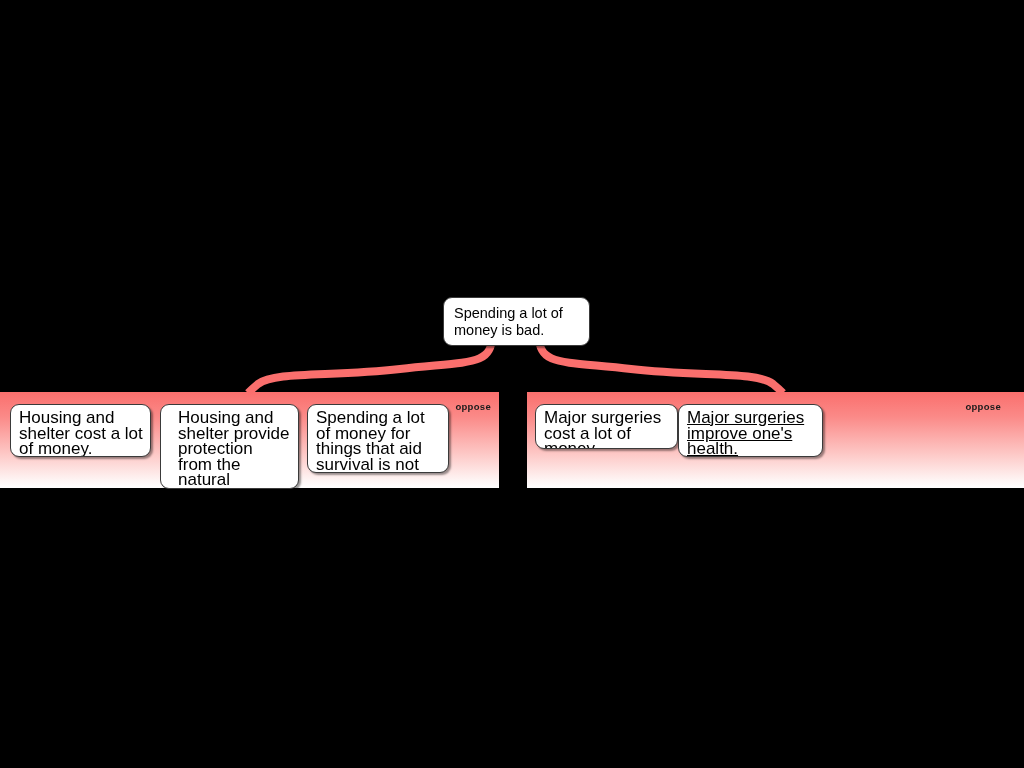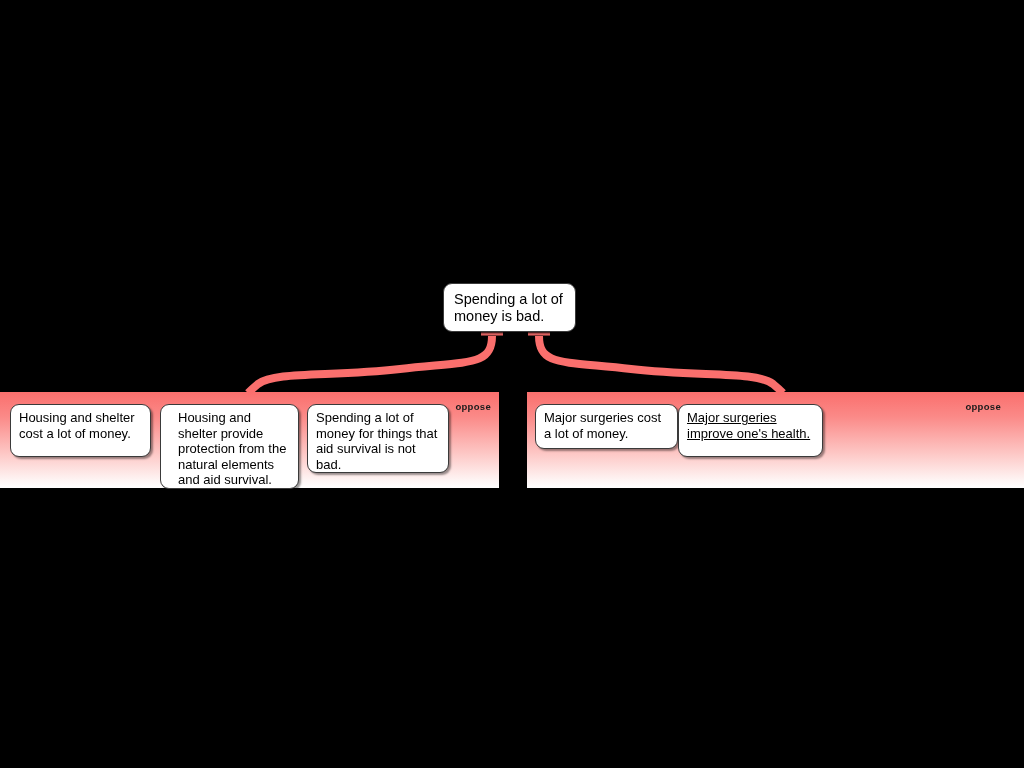--- a/index.html
+++ b/index.html
@@ -36,22 +36,22 @@
     border-radius: 9px;
     box-shadow: 2px 2px 2px rgba(0,0,0,0.45);
     color: #000000;
     font-size: 14.5px;
     line-height: 17px;
     padding: 7px 9px 7px 10px;
   }
 
   #root-claim {
     left: 443px;
-    top: 283px;
-    width: 133px;
+    top: 297px;
+    width: 147px;
     height: 49px;
   }
 
   
   .reason-panel {
     position: absolute;
     top: 392px;
     height: 96px;
     box-sizing: border-box;
     background: linear-gradient(to bottom, #fa6f6d 0%, #fb8a88 26%, #fdc4c2 62%, #fef5f4 92%, #ffffff 100%);
@@ -71,21 +71,21 @@
 
   
   .reason-box {
     position: absolute;
     box-sizing: border-box;
     background: #ffffff;
     border: 1.4px solid #3a3a3a;
     border-radius: 9px;
     box-shadow: 2px 2px 2px rgba(0,0,0,0.40);
     color: #000000;
-    font-size: 13px;
+    font-size: 17px;
     line-height: 15.6px;
     padding: 5px 7px 5px 8px;
     overflow: hidden;
   }
 </style>
 </head>
 <body>
 
 <div id="canvas">
 

